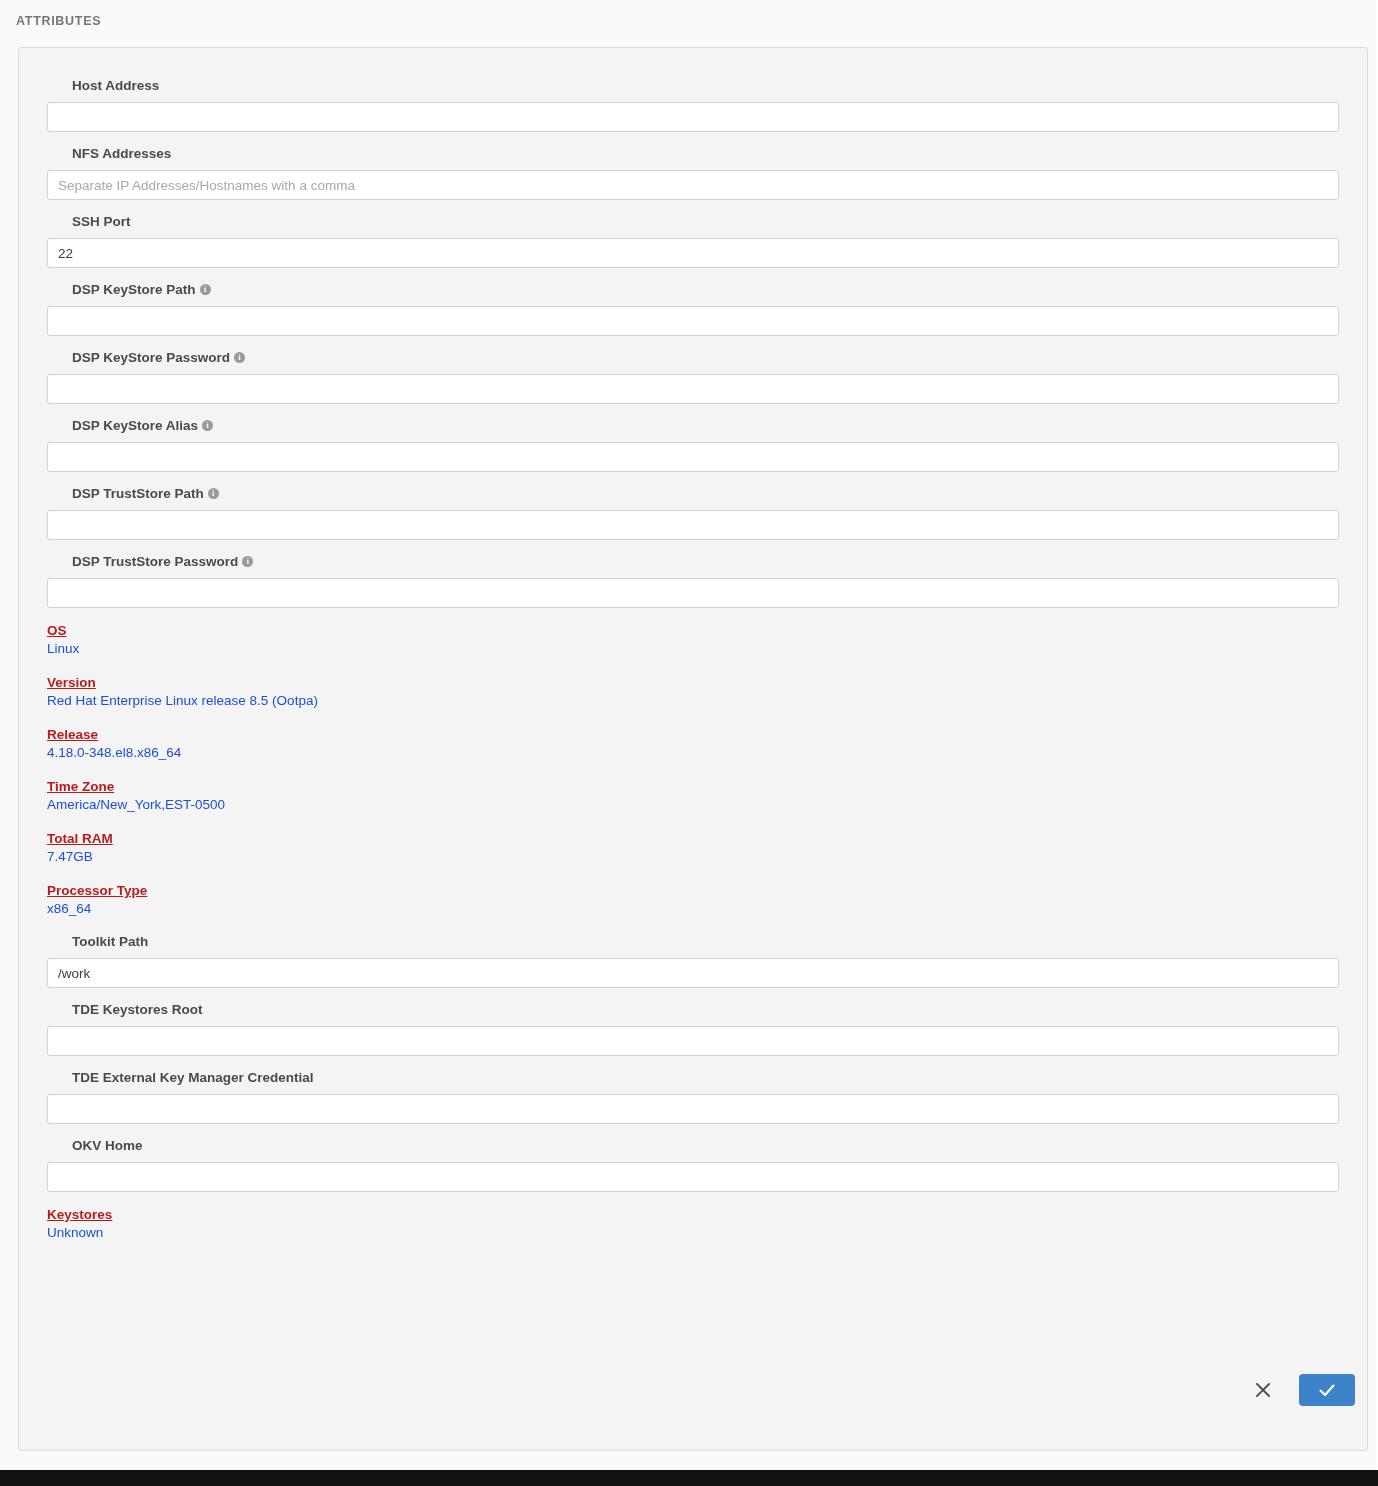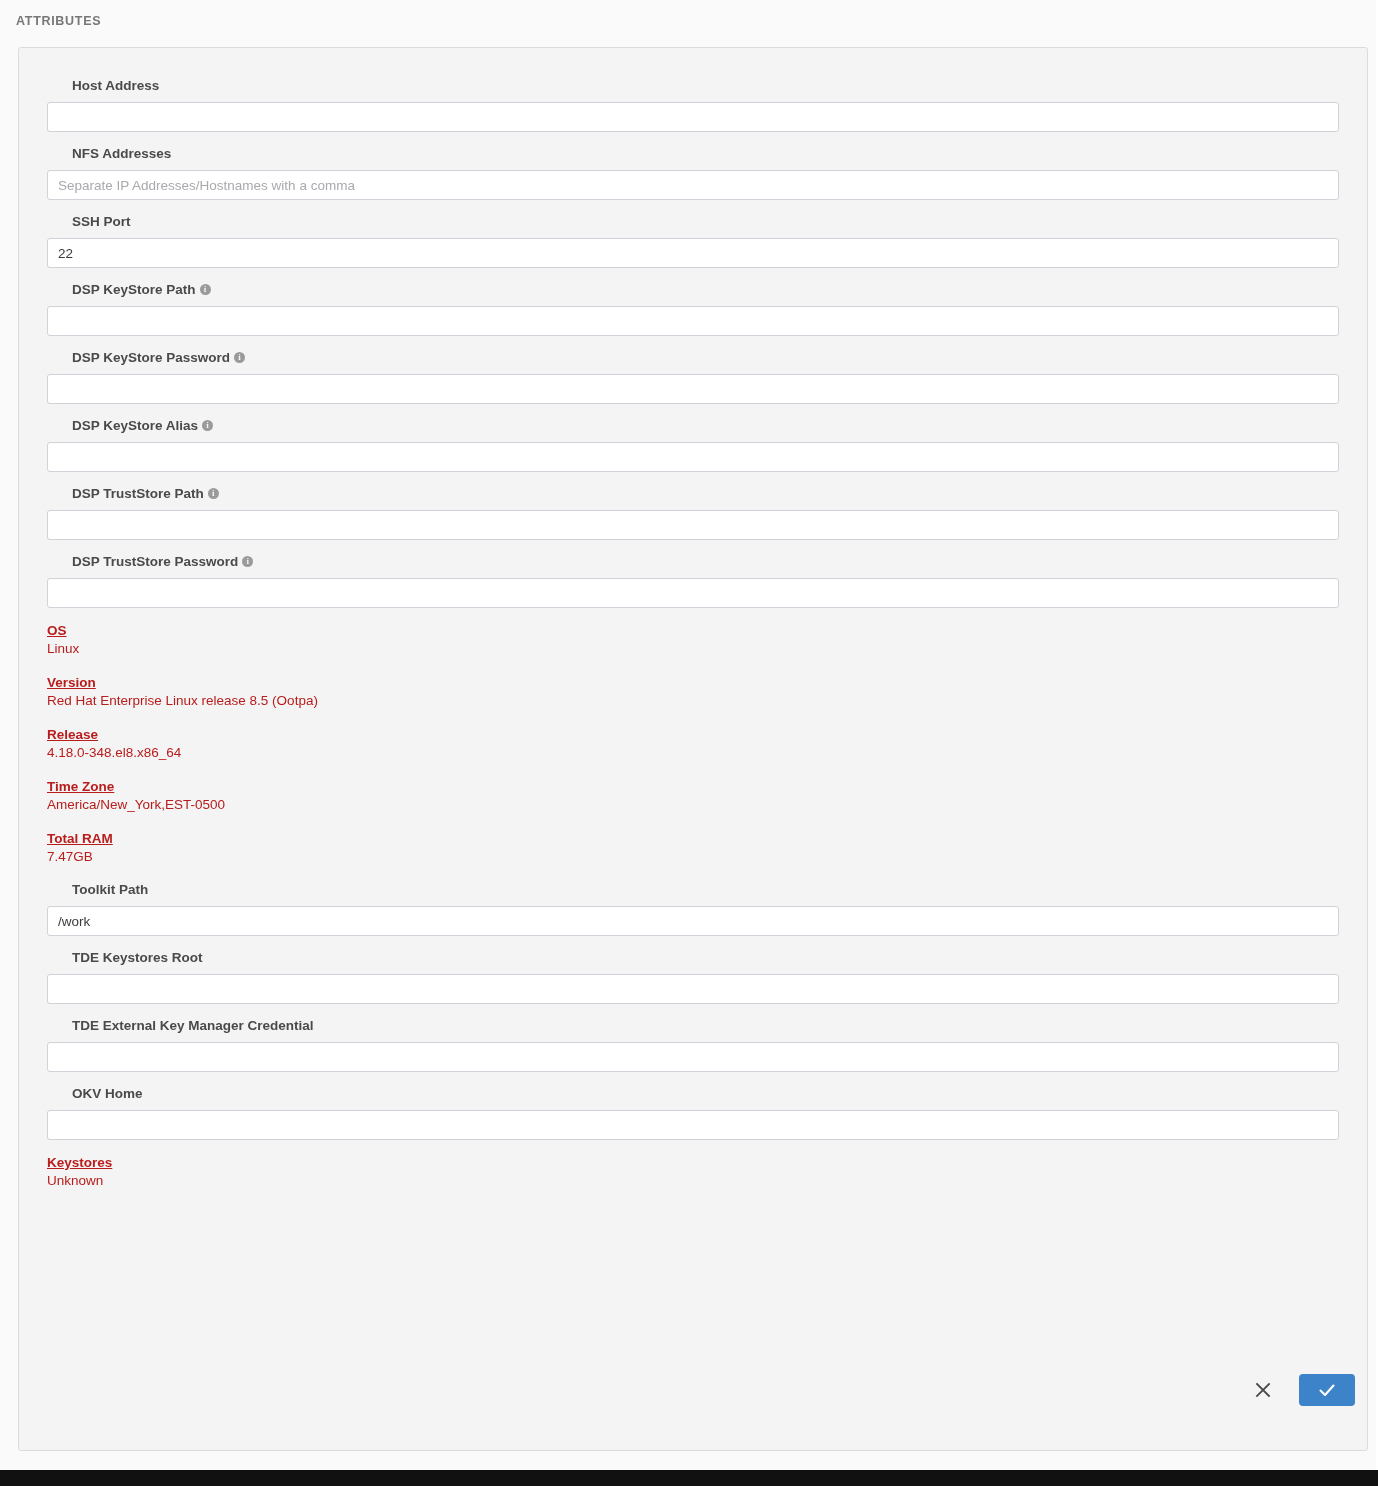--- a/index.html
+++ b/index.html
@@ -101,21 +101,21 @@
   .ro-label {
     font-size: 13.5px;
     font-weight: bold;
     color: #b91c1c;
     line-height: 17px;
     text-decoration: underline;
   }
   .ro-value {
     font-size: 13.5px;
     font-weight: normal;
-    color: #b91c1c;
+    color: #1d4ed8;
     line-height: 18px;
     margin-top: 1px;
   }
   .actions {
     position: absolute;
     right: 12px;
     bottom: 44px;
     display: flex;
     align-items: center;
     gap: 22px;
@@ -205,20 +205,24 @@
           <div class="ro-label">Release</div>
           <div class="ro-value">4.18.0-348.el8.x86_64</div>
         </div>
         <div class="ro-field">
           <div class="ro-label">Time Zone</div>
           <div class="ro-value">America/New_York,EST-0500</div>
         </div>
         <div class="ro-field">
           <div class="ro-label">Total RAM</div>
           <div class="ro-value">7.47GB</div>
+        </div>
+        <div class="ro-field">
+          <div class="ro-label">Processor Type</div>
+          <div class="ro-value">x86_64</div>
         </div>
         <div class="field">
           <label class="field-label"><span>Toolkit Path</span></label>
           <input type="text" class="text-input" placeholder="" value="/work" style="">
         </div>
         <div class="field">
           <label class="field-label"><span>TDE Keystores Root</span></label>
           <input type="text" class="text-input" placeholder="" style="">
         </div>
         <div class="field">

